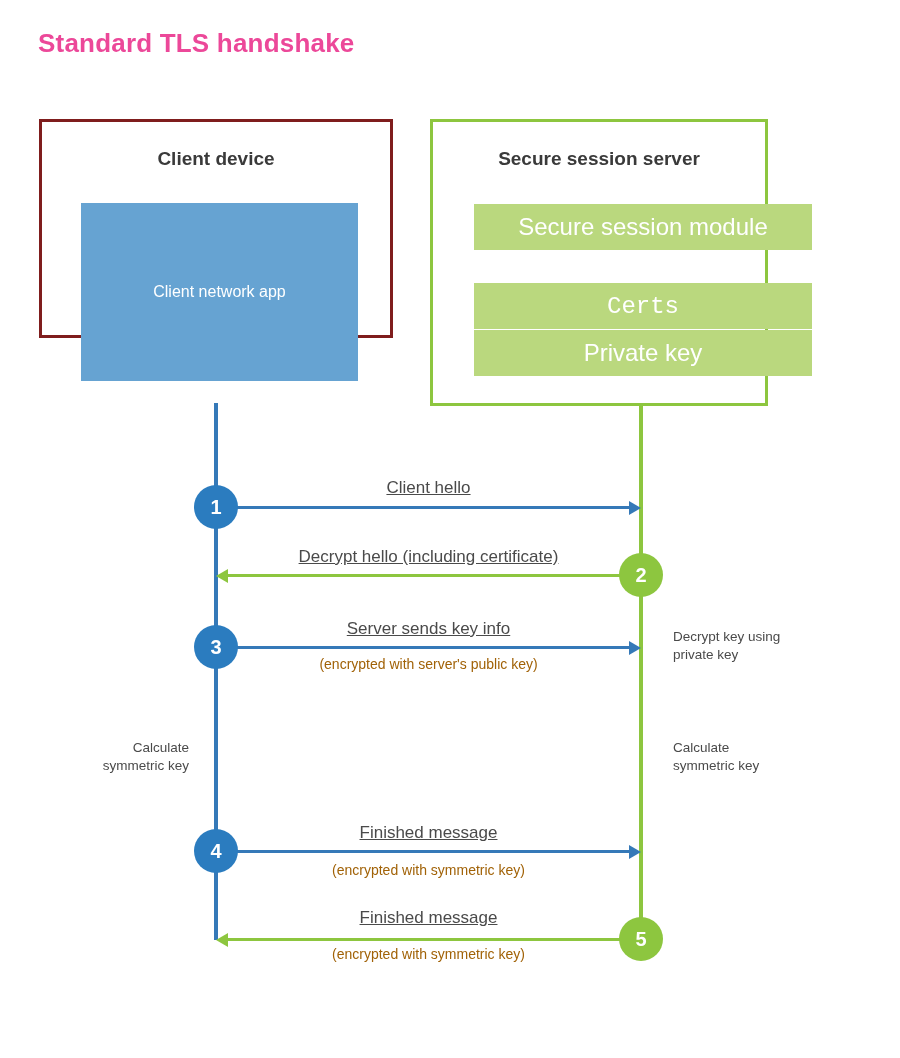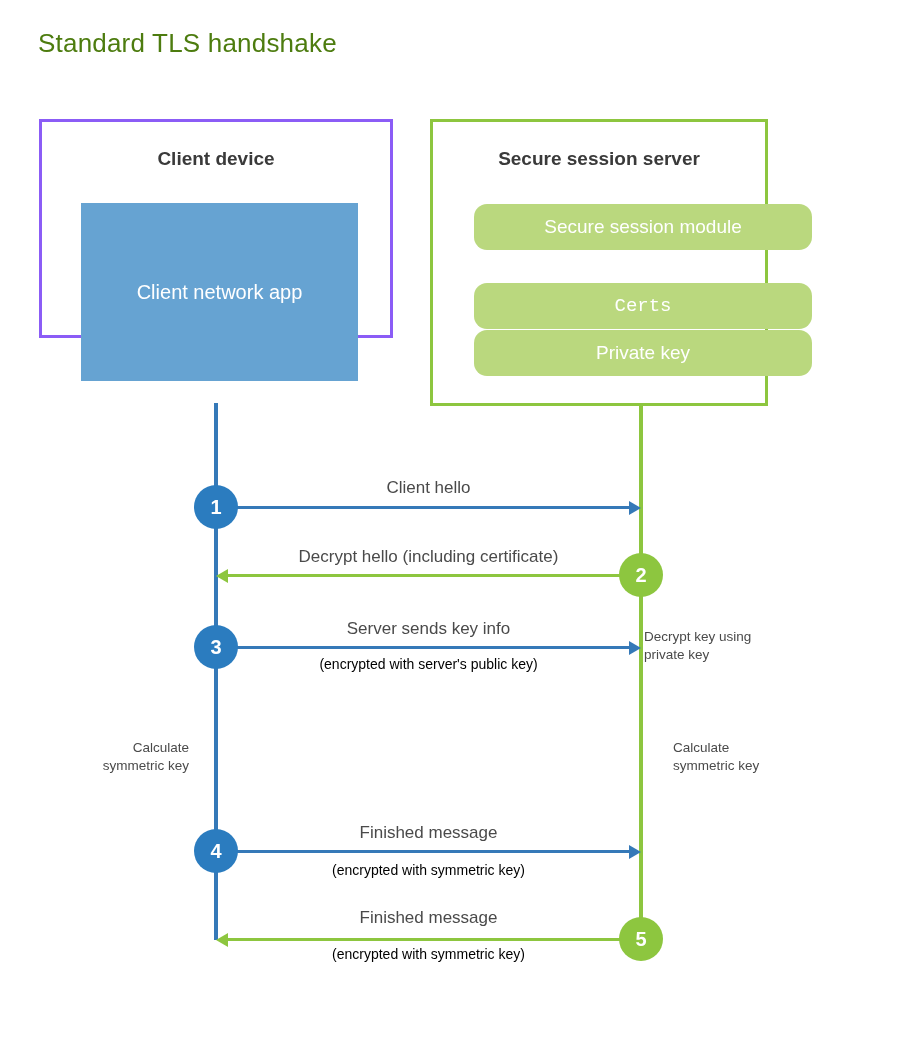--- a/index.html
+++ b/index.html
@@ -13,38 +13,38 @@
     position: relative;
     font-family: "Liberation Sans", "DejaVu Sans", sans-serif;
     overflow: hidden;
   }
 
   #page-title {
     position: absolute;
     left: 38px;
     top: 28px;
     font-size: 26px;
-    font-weight: 400;
-    color: #4d7c0f;
+    font-weight: 700;
+    color: #ec4899;
     letter-spacing: 0.2px;
     white-space: nowrap;
   }
 
   
   .party-box {
     position: absolute;
     background: #ffffff;
     box-sizing: border-box;
   }
   #client-box {
     left: 39px;
     top: 119px;
     width: 354px;
     height: 219px;
-    border: 3px solid #8b5cf6;
+    border: 3px solid #7f1d1d;
   }
   #server-box {
     left: 430px;
     top: 119px;
     width: 338px;
     height: 287px;
     border: 3px solid #8DC63F;
   }
   .party-title {
     position: absolute;
@@ -63,38 +63,37 @@
     top: 81px;
     width: 277px;
     height: 178px;
     background: #66A3D2;
     display: flex;
     align-items: center;
     justify-content: center;
   }
   #client-app-label {
     color: #ffffff;
-    font-size: 20px;
+    font-size: 16px;
     line-height: 1.42;
     text-align: center;
     width: 180px;
   }
 
   .server-module {
     position: absolute;
     left: 41px;
     width: 338px;
     height: 46px;
     background: #BAD87E;
     display: flex;
     align-items: center;
     justify-content: center;
     color: #ffffff;
-    font-size: 19px;
-    border-radius: 13px;
+    font-size: 24px;
   }
   .sm-0 { top: 82px; }
   .sm-1 { top: 161px; font-family: Liberation Mono, monospace; }
   .sm-2 { top: 208px; }
 
   
   .lifeline {
     position: absolute;
     width: 4px;
   }
@@ -145,26 +144,27 @@
   .circle-blue  { background: #2B7CBF; }
   .circle-green { background: #8DC63F; }
 
   
   .msg-main {
     position: absolute;
     text-align: center;
     font-size: 17px;
     color: #4a4a4a;
     white-space: nowrap;
+    text-decoration: underline;
   }
   .msg-sub {
     position: absolute;
     text-align: center;
     font-size: 14px;
-    color: #000000;
+    color: #a16207;
     white-space: nowrap;
   }
 
   .side-note {
     position: absolute;
     font-size: 13.5px;
     color: #4a4a4a;
     line-height: 1.35;
   }
   .note-left  { text-align: right; }
@@ -201,21 +201,21 @@
 <div class="arrow-line arrow-green" style="left:228px; top:574px; width:413px;"></div>
 <div class="arrow-head head-left-green" style="left:216px; top:569px;"></div>
 <div class="step-circle circle-green" style="left:619px; top:553px;">2</div>
 
 <div class="msg-main" style="left:216px; top:619px; width:425px;">Server sends key info</div>
 <div class="arrow-line arrow-blue" style="left:216px; top:646px; width:413px;"></div>
 <div class="arrow-head head-right-blue" style="left:629px; top:641px;"></div>
 <div class="msg-sub" style="left:216px; top:656px; width:425px;">(encrypted with server's public key)</div>
 <div class="step-circle circle-blue" style="left:194px; top:625px;">3</div>
 
-<div class="side-note note-right" style="left:644px; top:628px; width:190px;">
+<div class="side-note note-right" style="left:673px; top:628px; width:190px;">
   <div>Decrypt key using</div>
   <div>private key</div>
 </div>
 
 <div class="side-note note-left" style="left:49px; top:739px; width:140px;">
   <div>Calculate</div>
   <div>symmetric key</div>
 </div>
 <div class="side-note note-right" style="left:673px; top:739px; width:170px;">
   <div>Calculate</div>

